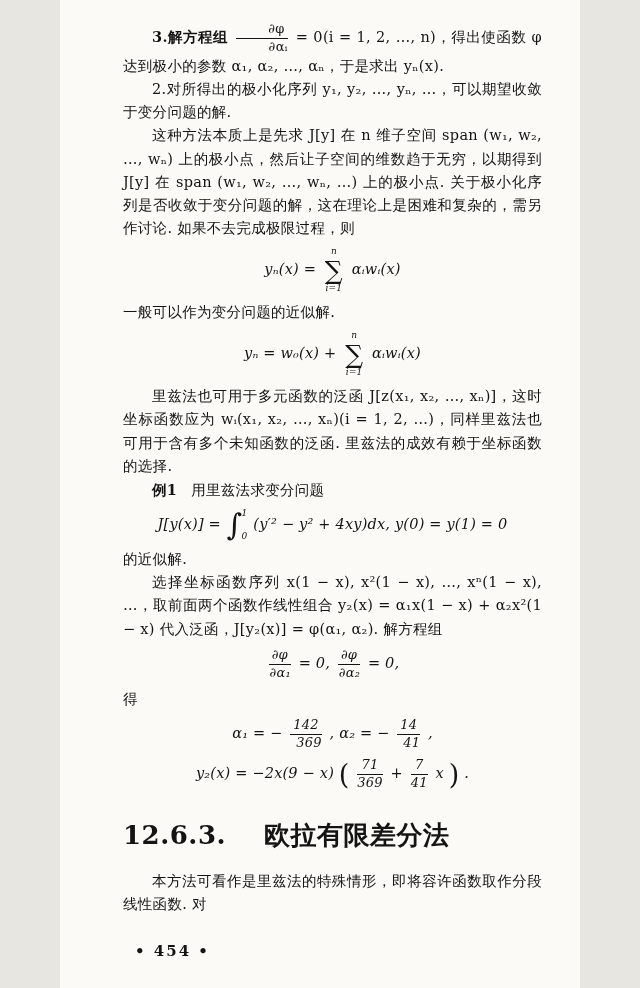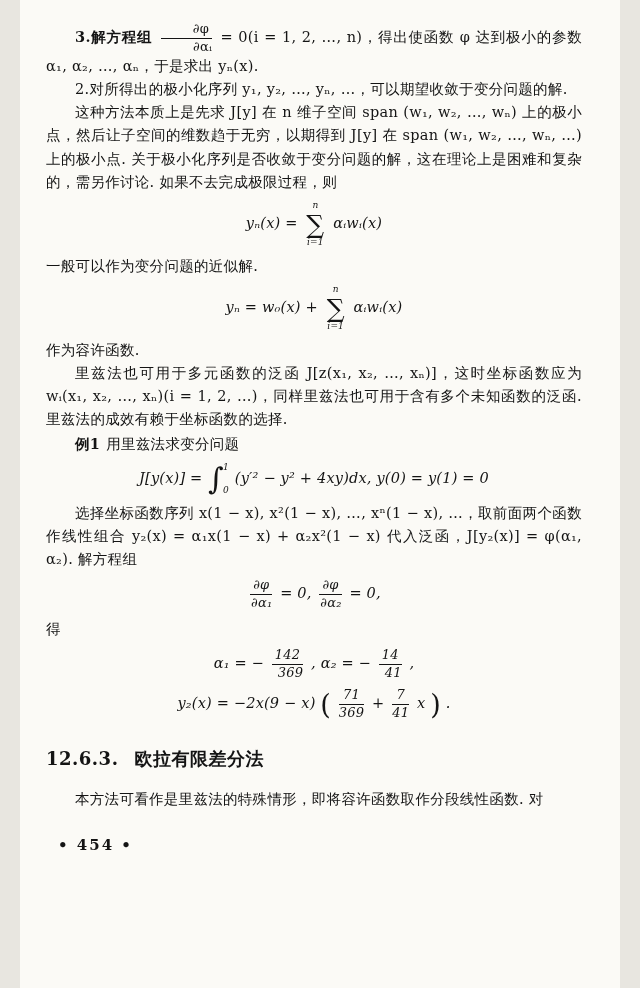--- a/index.html
+++ b/index.html
@@ -1,22 +1,22 @@
 <!DOCTYPE html>
 <html><head>
 <meta charset="utf-8">
 <style>
   html,body{margin:0;padding:0;background:#e8e6e0;}
   .page{
     position:relative;
-    width:600px;height:988px;
+    width:520px;height:988px;
     margin:0 auto;
     background:#fbfaf6;
     box-sizing:border-box;
-    padding:22px 38px 8px 26px;
+    padding:22px 38px 8px 63px;
     font-family:"DejaVu Serif","Liberation Serif",serif;
     color:#141414;
     font-size:14.5px;
     line-height:1.6;
     overflow:hidden;
   }
   .para{margin:0;text-align:justify;letter-spacing:.3px;}
   .indent{text-indent:2em;}
   .boldnum{font-weight:bold;}
   .formula{
@@ -61,34 +61,34 @@
     justify-content:space-between;
     height:32px;
     font-size:9px;
     font-style:italic;
     margin-left:-1px;
   }
   .bigparen{font-size:27px;vertical-align:middle;font-style:normal;line-height:1;}
   .section-heading{
     margin:24px 0 14px 0;
     font-weight:bold;
-    font-size:18px;
+    font-size:26px;
     letter-spacing:.5px;
     display:flex;
     align-items:baseline;
-    gap:16px;
+    gap:38px;
   }
   .page-number{
     margin-top:22px;
     font-size:15px;
     font-weight:bold;
     letter-spacing:2px;
     padding-left:12px;
   }
-  .example-label{font-weight:bold;margin-right:6px;}
+  .example-label{font-weight:bold;margin-right:14px;}
 </style>
 </head>
 <body>
 
 <div class="page">
 
   <p class="para indent"><span class="boldnum">3.解方程组</span>
     <span class="frac"><span class="num">∂φ</span><span class="den">∂αᵢ</span></span>
     <span>= 0(i = 1, 2, …, n)，得出使函数 φ 达到极小的参数 α₁, α₂, …, αₙ，于是求出 yₙ(x).</span>
   </p>
@@ -113,38 +113,38 @@
   <div class="formula">
     <span>yₙ = w₀(x) +</span>
     <span class="sumop">
         <span class="lim">n</span>
         <span class="sigma">∑</span>
         <span class="lim">i=1</span>
       </span>
     <span>αᵢwᵢ(x)</span>
   </div>
 
-  <p class="para"><span>作为容许函数.</span></p>
 
   <p class="para indent"><span>里兹法也可用于多元函数的泛函 J[z(x₁, x₂, …, xₙ)]，这时坐标函数应为 wᵢ(x₁, x₂, …, xₙ)(i = 1, 2, …)，同样里兹法也可用于含有多个未知函数的泛函. 里兹法的成效有赖于坐标函数的选择.</span></p>
 
   <p class="para indent"><span class="example-label">例1</span><span>用里兹法求变分问题</span></p>
 
   <div class="formula">
     <span>J[y(x)] =</span>
     <span class="intop">
         <span class="int-glyph">∫</span>
         <span class="int-lims">
           <span>1</span>
           <span>0</span>
         </span>
       </span>
     <span>(y′² − y² + 4xy)dx,  y(0) = y(1) = 0</span>
   </div>
 
+  <p class="para"><span>的近似解.</span></p>
 
   <p class="para indent"><span>选择坐标函数序列 x(1 − x), x²(1 − x), …, xⁿ(1 − x), …，取前面两个函数作线性组合 y₂(x) = α₁x(1 − x) + α₂x²(1 − x) 代入泛函，J[y₂(x)] = φ(α₁, α₂). 解方程组</span></p>
 
   <div class="formula">
     <span class="frac"><span class="num">∂φ</span><span class="den">∂α₁</span></span>
     <span>= 0,</span>
     <span class="frac"><span class="num">∂φ</span><span class="den">∂α₂</span></span>
     <span>= 0,</span>
   </div>
 

